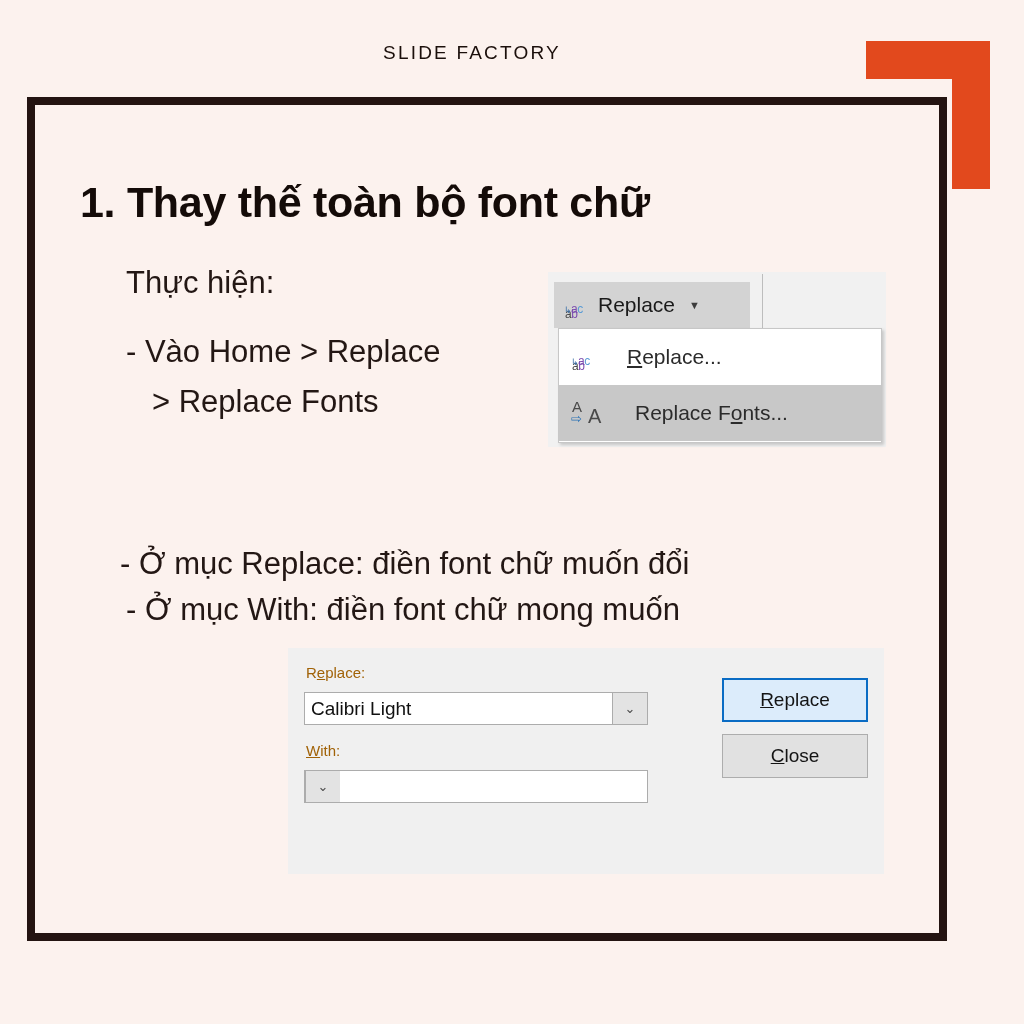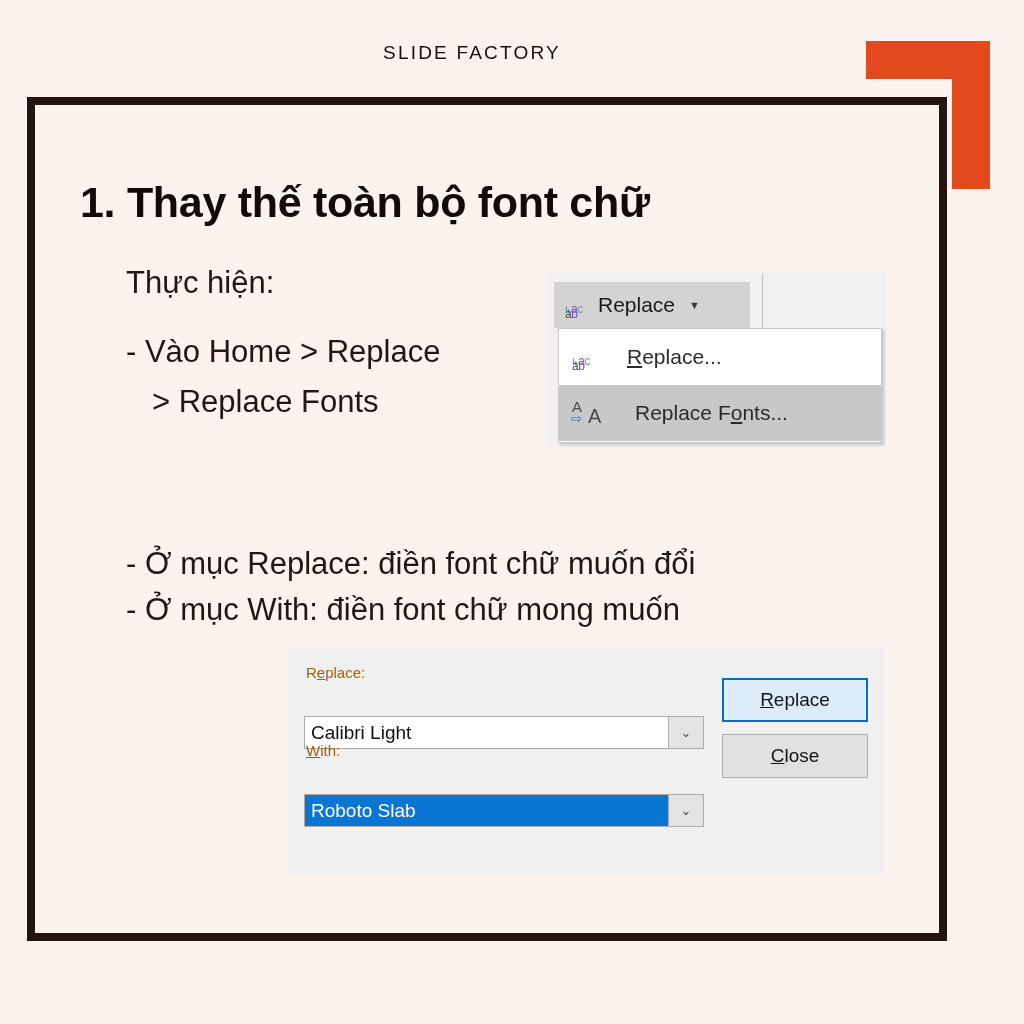--- a/index.html
+++ b/index.html
@@ -95,21 +95,21 @@
     position: absolute;
     left: 152px;
     top: 384px;
     font-size: 31px;
     color: #231714;
     font-weight: 300;
     z-index: 2;
   }
   .note-line-1 {
     position: absolute;
-    left: 126px;
+    left: 120px;
     top: 546px;
     font-size: 31px;
     color: #231714;
     font-weight: 300;
     z-index: 2;
   }
   .note-line-2 {
     position: absolute;
     left: 126px;
     top: 592px;
@@ -285,27 +285,26 @@
     font-size: 15px;
     color: #a16207;
   }
   .field-label u { text-decoration: underline; }
   .label-replace { left: 18px; top: 16px; }
   .label-with    { left: 18px; top: 94px; }
 
   .combo {
     position: absolute;
     left: 16px;
-    width: 400px;
+    width: 344px;
     height: 33px;
     display: flex;
     border: 1px solid #ACACAC;
     box-sizing: border-box;
     background: #FFFFFF;
-    margin-top: 24px;
   }
   .combo-replace { top: 44px; }
   .combo-with    { top: 122px; }
   .combo-input {
     flex: 1;
     display: flex;
     align-items: center;
     padding-left: 6px;
     font-size: 19px;
     color: #101010;
@@ -412,21 +411,20 @@
     <div class="field-label label-replace"><span>R</span><u>e</u><span>place:</span></div>
 
     <div class="combo combo-replace">
       <span class="combo-input">Calibri Light</span>
       <span class="combo-arrow">⌄</span>
     </div>
 
     <div class="field-label label-with"><u>W</u><span>ith:</span></div>
 
     <div class="combo combo-with">
-      <span class="combo-input">Roboto Slab</span>
       <span class="combo-arrow">⌄</span>
     </div>
 
     <div class="dlg-btn btn-replace">
         <span></span>
         <u>R</u>
         <span>eplace</span>
       </div>
 
     <div class="dlg-btn btn-close">

